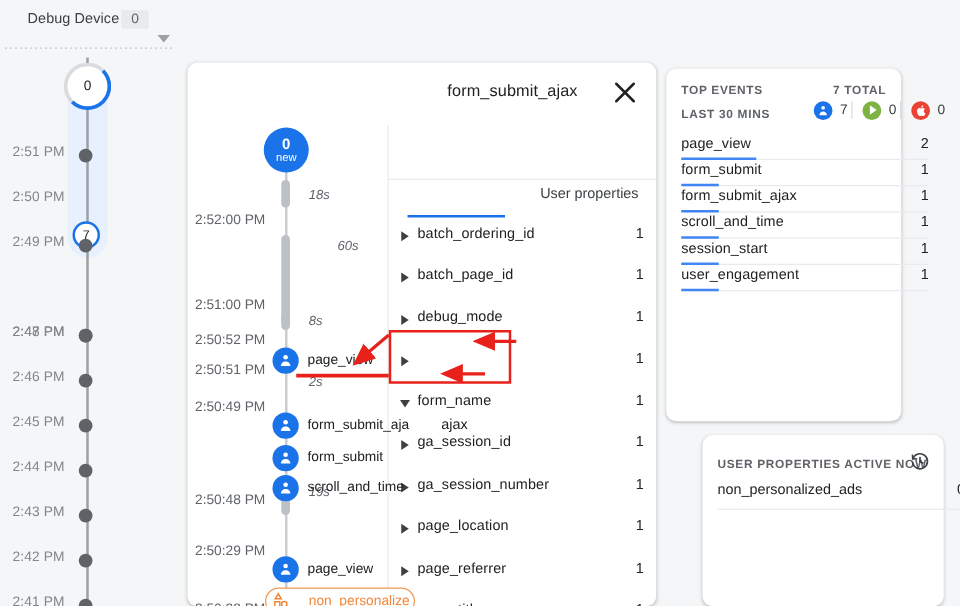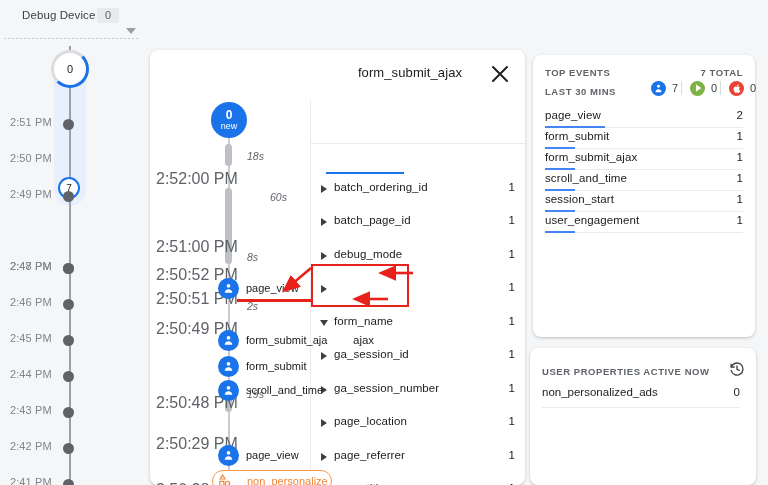--- a/index.html
+++ b/index.html
@@ -151,21 +151,21 @@
   .tl-gap {
     position: absolute; left: 75px; width: 7px; border-radius: 4px;
     background: #bdc1c6;
   }
   .tl-gaplabel {
     position: absolute; left: 97px;
     font-size: 10.5px; color: #5f6368; font-style: italic;
   }
   .tl-time {
     position: absolute; left: 6px;
-    font-size: 16px; color: #5f6368; letter-spacing: 0;
+    font-size: 11px; color: #5f6368; letter-spacing: 0;
   }
   .tl-top-badge {
     position: absolute; left: 61px; top: 4px;
     width: 36px; height: 36px; border-radius: 50%;
     background: #1a73e8; color: #fff;
     display: flex; flex-direction: column;
     align-items: center; justify-content: center;
     line-height: 1.05;
   }
   .tl-top-badge .n { font-size: 12px; font-weight: bold; }
@@ -189,22 +189,22 @@
   }
   .tl-badge-up .ico2 {
     position: absolute; left: 4px; top: 2px; width: 16px; height: 16px;
   }
   .tl-badge-up .nm2 {
     position: absolute; left: 34px; top: 4px;
     font-size: 11px; color: #f1873a; white-space: nowrap;
   }
 
   
-  .right-top { left: 533px; top: 55px; width: 222px; height: 282px; }
-  .right-bot { left: 530px; top: 348px; width: 226px; height: 137px; }
+  .right-top { left: 533px; top: 55px; width: 188px; height: 282px; }
+  .right-bot { left: 562px; top: 348px; width: 193px; height: 137px; }
 
   .rc-h1 {
     position: absolute; left: 12px; top: 12px;
     font-size: 9.5px; font-weight: bold; letter-spacing: .55px;
     color: #5f6368;
   }
   .rc-total {
     position: absolute; right: 12px; top: 12px;
     font-size: 9.5px; font-weight: bold; letter-spacing: .55px;
     color: #5f6368;
@@ -326,20 +326,21 @@
         <svg width="22" height="22" viewBox="0 0 22 22">
           <path d="M4 4 L18 18 M18 4 L4 18" stroke="#202124" stroke-width="2" stroke-linecap="round" fill="none"></path>
         </svg>
       </div>
     </div>
 
     <div class="panel-divider"></div>
     <div class="tabs-divider"></div>
 
     <div class="tabs">
+      <div class="tab t2">User properties</div>
       <div class="tab-underline"></div>
     </div>
 
     <div class="params" id="params-list">
         <div class="param-row" style="top: 0px;">
           <span class="param-tri"></span>
           <span class="param-name">batch_ordering_id</span>
           <span class="param-val">1</span>
         </div>
         <div class="param-row" style="top: 33px;">

